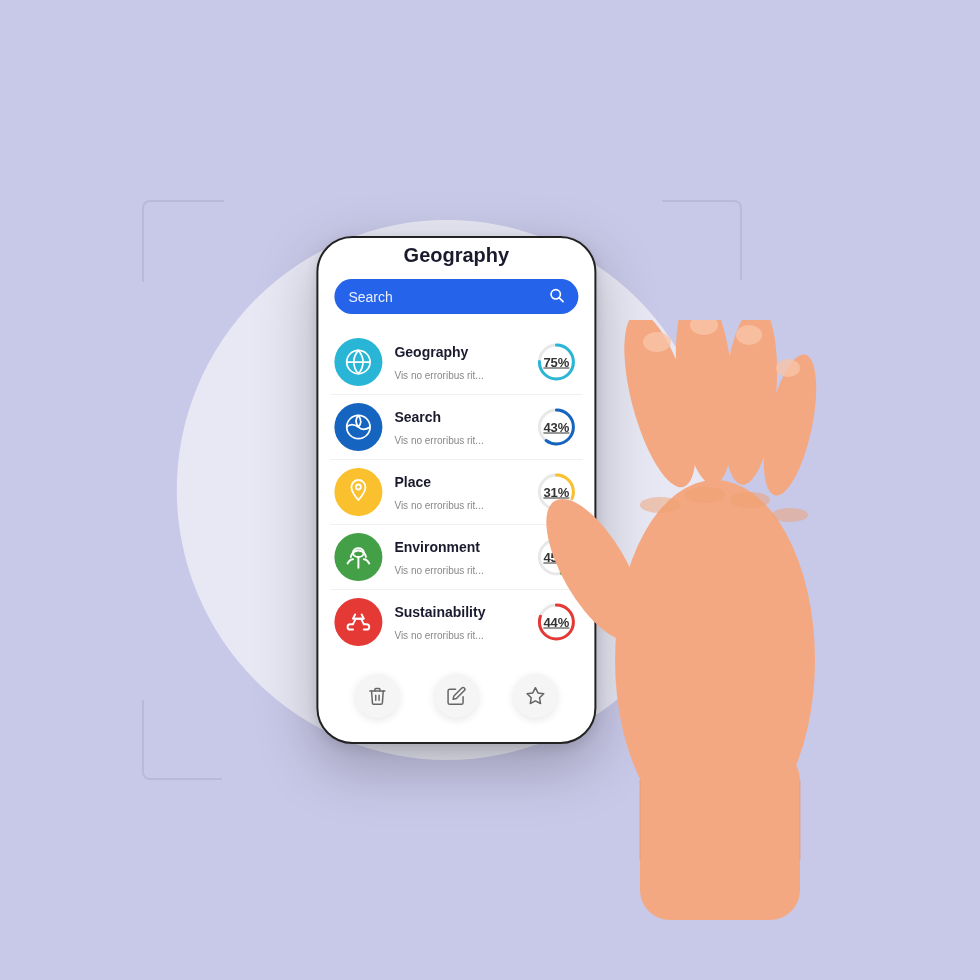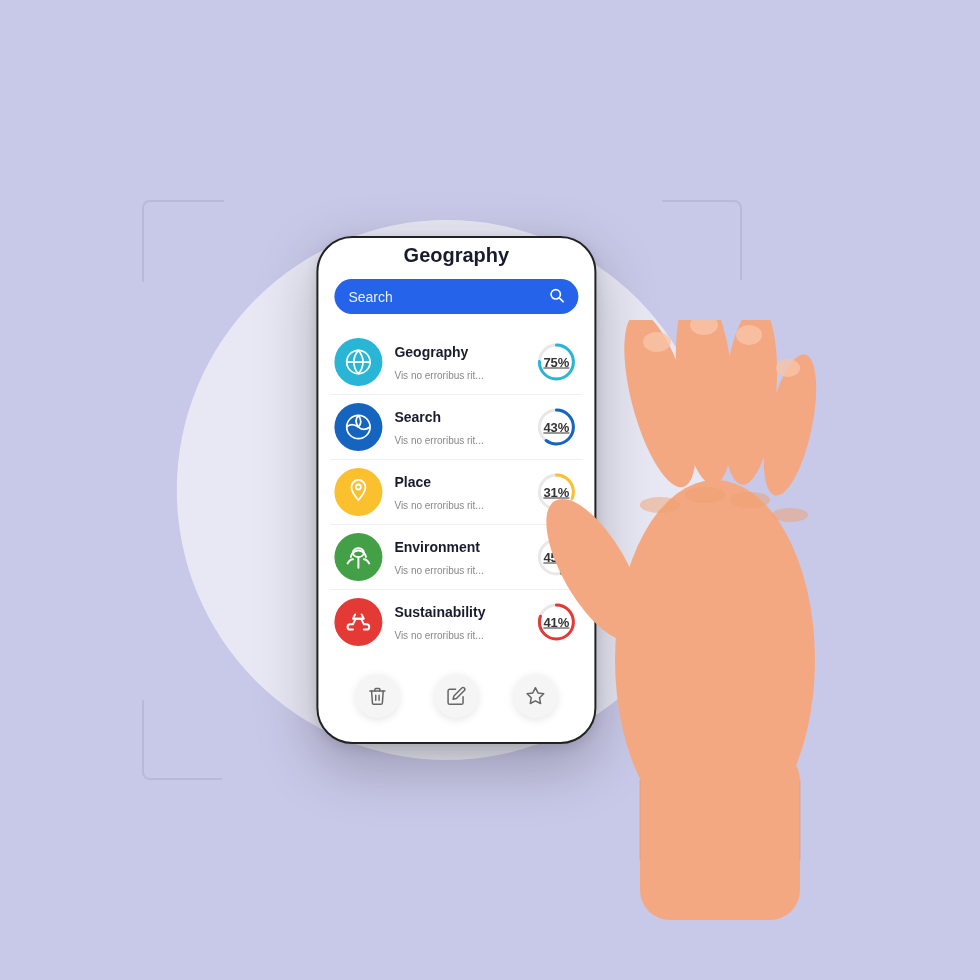--- a/index.html
+++ b/index.html
@@ -399,21 +399,21 @@
     </div>
     <div class="item-text">
       <div class="item-title">Sustainability</div>
       <div class="item-subtitle">Vis no erroribus rit...</div>
     </div>
     <div class="progress-circle">
       <svg viewBox="0 0 44 44">
         <circle class="bg-ring" cx="22" cy="22" r="17"></circle>
         <circle class="fg-ring" cx="22" cy="22" r="17" stroke="#e53935" stroke-dasharray="106.81415022205297" stroke-dashoffset="21.36283004441059"></circle>
       </svg>
-      <span class="progress-label">41%</span>
+      <span class="progress-label">44%</span>
     </div>
   </div>
           </div>
 
         <div class="bottom-toolbar">
           <div class="toolbar-btn">
             <svg width="20" height="20" viewBox="0 0 24 24" fill="none" stroke="#666" stroke-width="1.8" stroke-linecap="round" stroke-linejoin="round">
               <polyline points="3,6 5,6 21,6"></polyline>
               <path d="M19,6l-1,14a2,2,0,0,1-2,2H8a2,2,0,0,1-2-2L5,6"></path>
               <path d="M10,11v6M14,11v6"></path>

